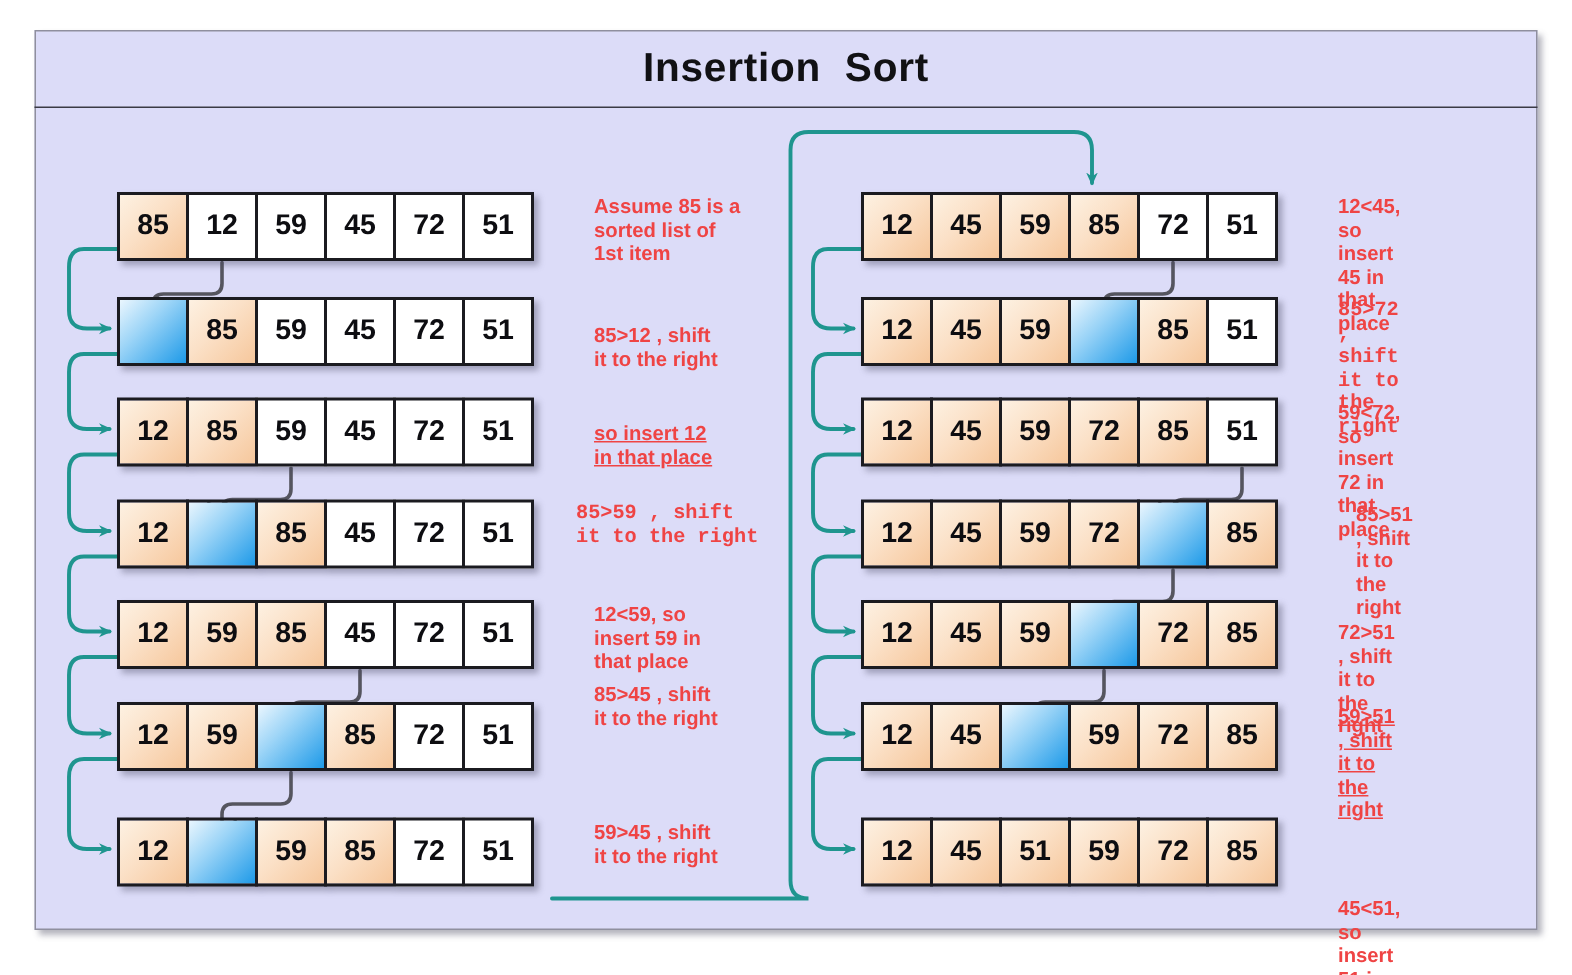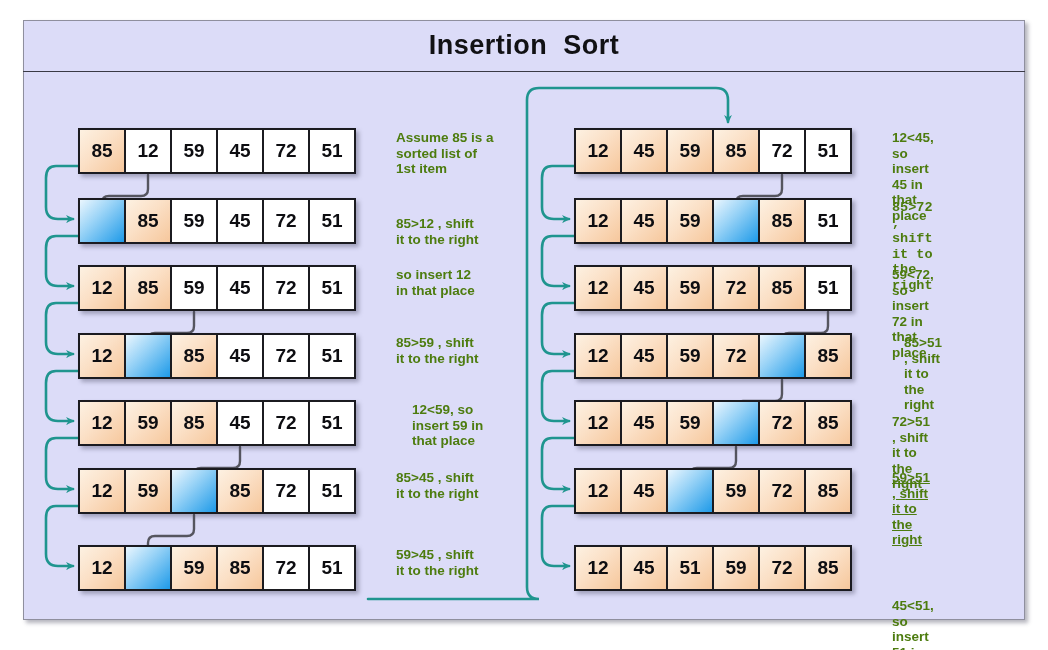--- a/index.html
+++ b/index.html
@@ -52,21 +52,21 @@
   .cell.white{background:#ffffff;}
   .cell.peach{
     background:linear-gradient(135deg,#fdf1e2 0%,#fbe0c6 45%,#f6c79c 100%);
   }
   .cell.blue{
     background:linear-gradient(135deg,#eaf6fe 0%,#9bd4f7 40%,#1e9ae8 100%);
   }
   
   .note{
     position:absolute;
-    font-size:13.5px;font-weight:bold;color:#4d7c0f;
+    font-size:13.5px;font-weight:bold;color:#ef4444;
     line-height:15.5px;
     white-space:pre-line;
   }
 </style>
 </head>
 <body>
 
 <div id="diagram">
 
   <div class="frame"></div>
@@ -135,52 +135,52 @@
       <div class="note" style="left: 396px; top: 216px;">85&gt;12 , shift
 it to the right</div>
       <div class="row" style="left: 78px; top: 265px;">
         <div class="cell peach">12</div>
         <div class="cell peach">85</div>
         <div class="cell white">59</div>
         <div class="cell white">45</div>
         <div class="cell white">72</div>
         <div class="cell white">51</div>
       </div>
-      <div class="note" style="left: 396px; top: 267px;">so insert 12
+      <div class="note" style="left: 396px; top: 281px; text-decoration: underline;">so insert 12
 in that place</div>
       <div class="row" style="left: 78px; top: 333px;">
         <div class="cell peach">12</div>
         <div class="cell blue"></div>
         <div class="cell peach">85</div>
         <div class="cell white">45</div>
         <div class="cell white">72</div>
         <div class="cell white">51</div>
       </div>
-      <div class="note" style="left: 396px; top: 335px;">85&gt;59 , shift
+      <div class="note" style="left: 384px; top: 335px; font-family: Liberation Mono, monospace;">85&gt;59 , shift
 it to the right</div>
       <div class="row" style="left: 78px; top: 400px;">
         <div class="cell peach">12</div>
         <div class="cell peach">59</div>
         <div class="cell peach">85</div>
         <div class="cell white">45</div>
         <div class="cell white">72</div>
         <div class="cell white">51</div>
       </div>
-      <div class="note" style="left: 412px; top: 402px;">12&lt;59, so
+      <div class="note" style="left: 396px; top: 402px;">12&lt;59, so
 insert 59 in
 that place</div>
       <div class="row" style="left: 78px; top: 468px;">
         <div class="cell peach">12</div>
         <div class="cell peach">59</div>
         <div class="cell blue"></div>
         <div class="cell peach">85</div>
         <div class="cell white">72</div>
         <div class="cell white">51</div>
       </div>
-      <div class="note" style="left: 396px; top: 470px;">85&gt;45 , shift
+      <div class="note" style="left: 396px; top: 455px;">85&gt;45 , shift
 it to the right</div>
       <div class="row" style="left: 78px; top: 545px;">
         <div class="cell peach">12</div>
         <div class="cell blue"></div>
         <div class="cell peach">59</div>
         <div class="cell peach">85</div>
         <div class="cell white">72</div>
         <div class="cell white">51</div>
       </div>
       <div class="note" style="left: 396px; top: 547px;">59&gt;45 , shift

